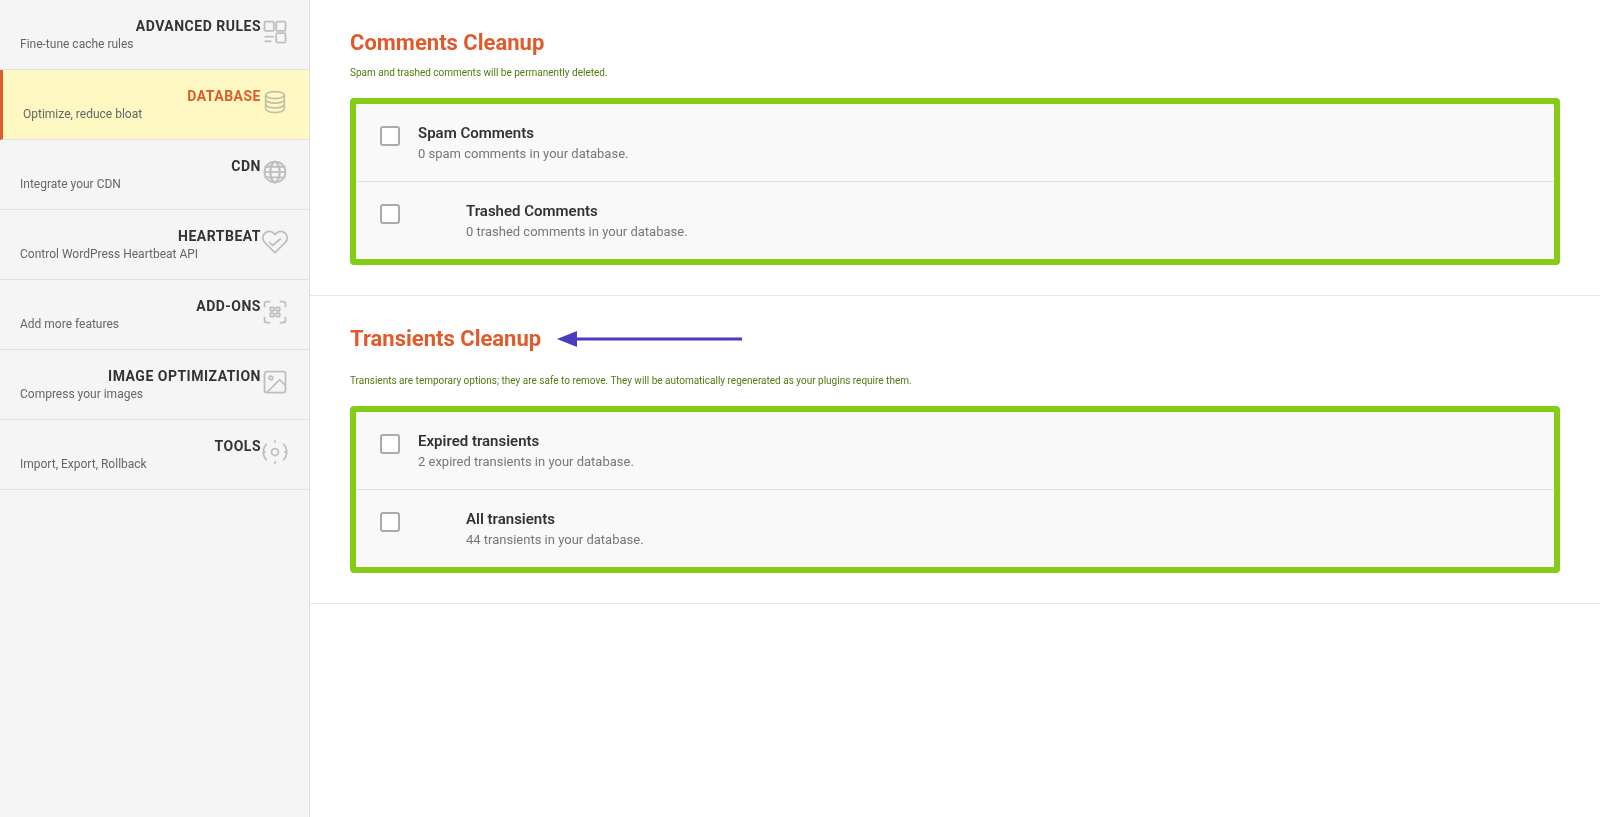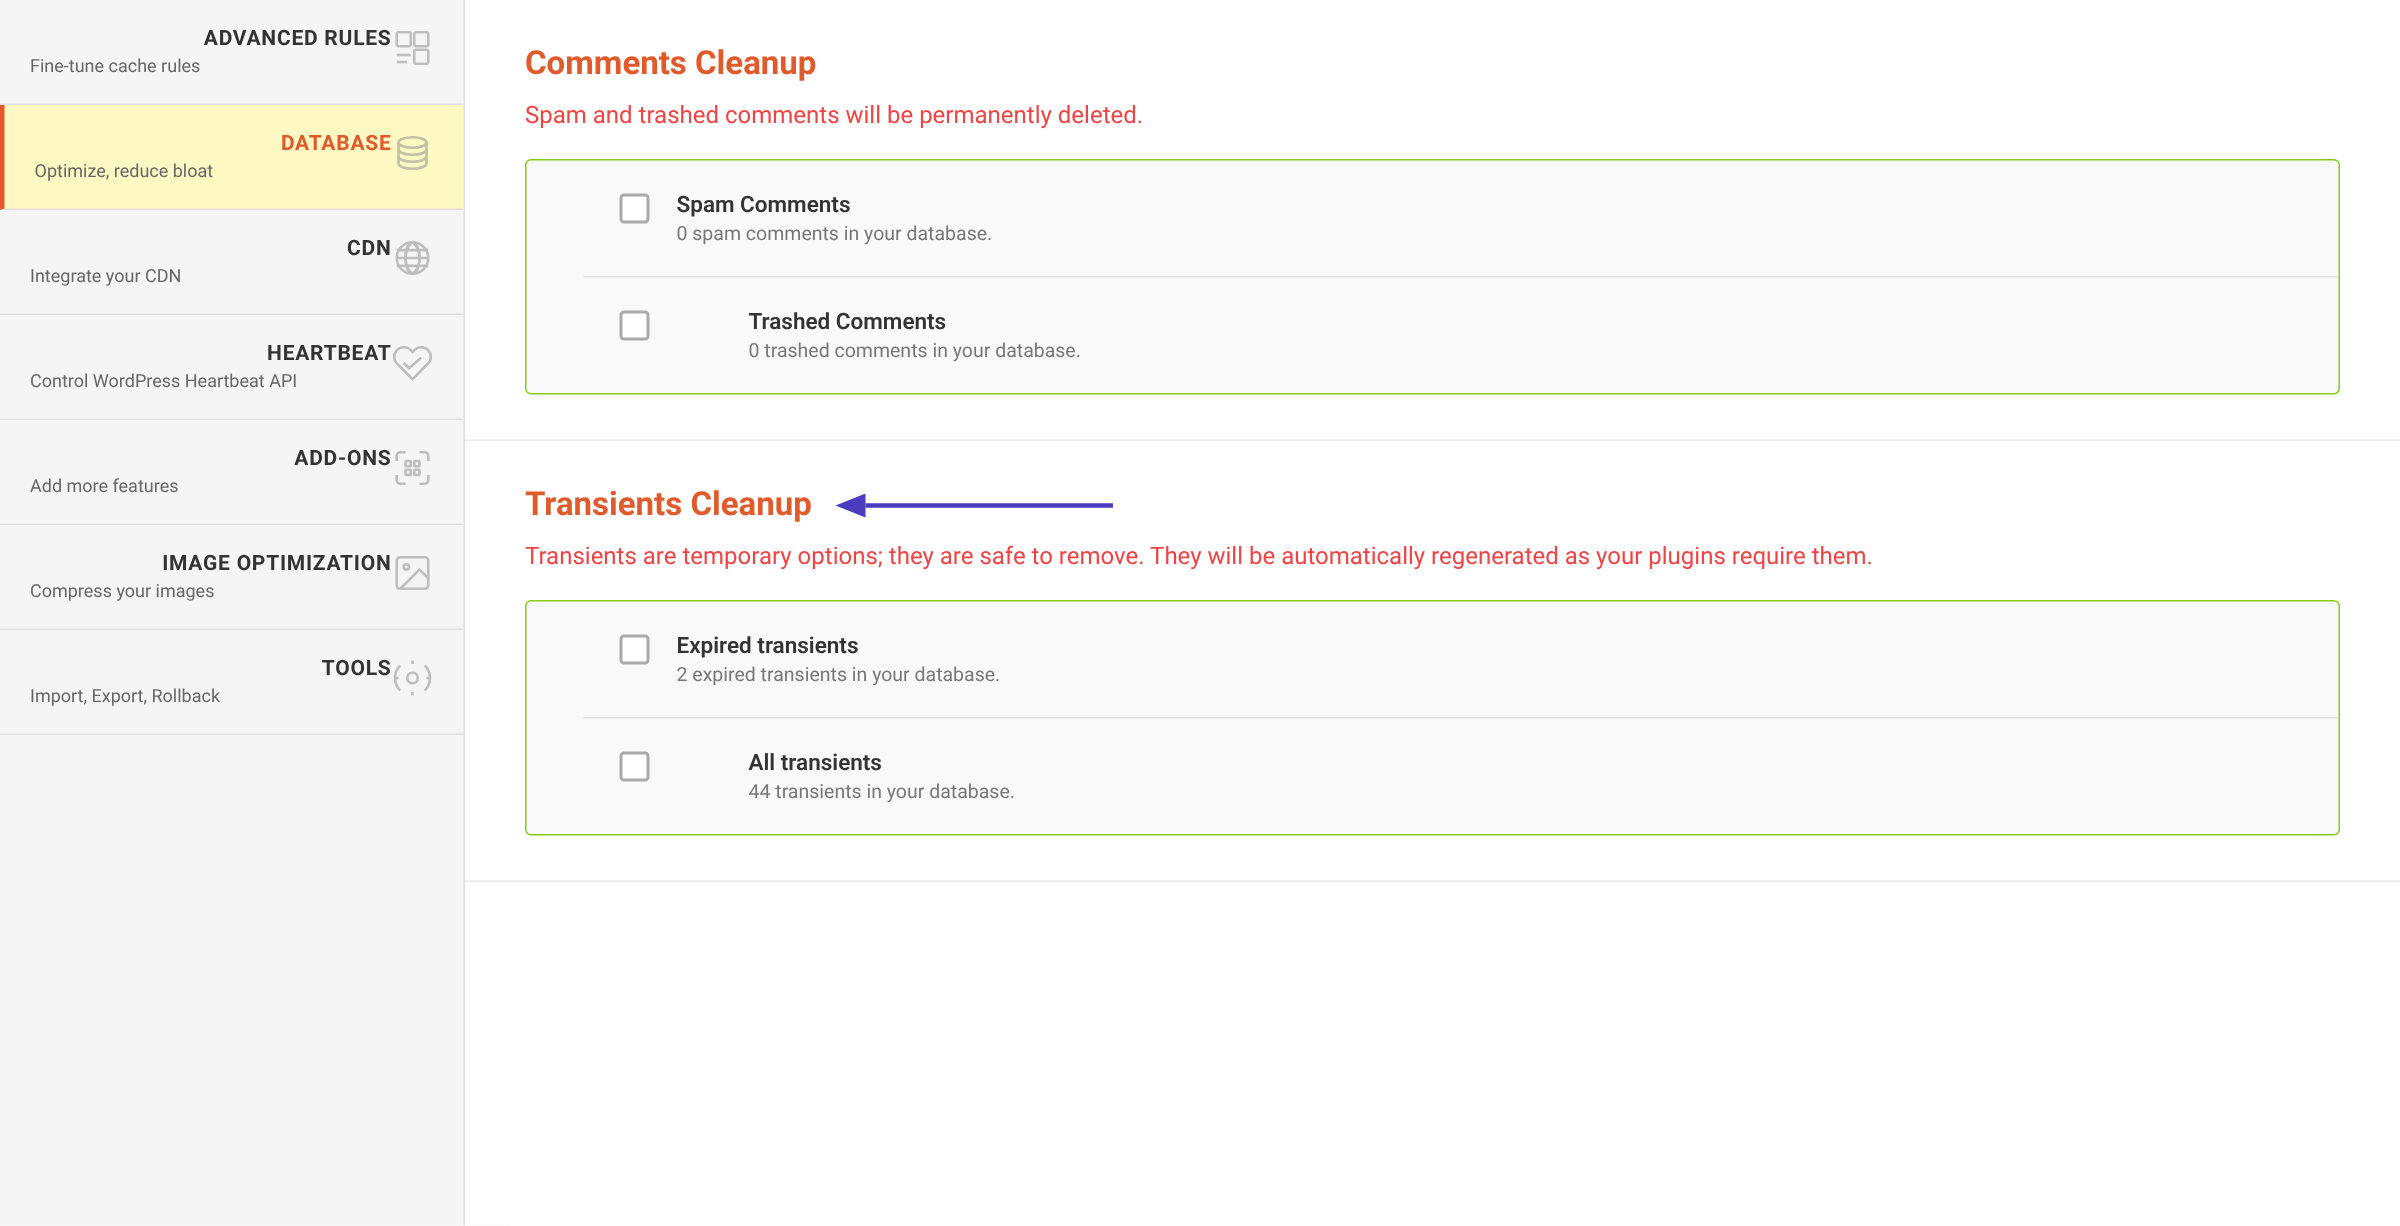--- a/index.html
+++ b/index.html
@@ -67,30 +67,29 @@
     }
 
     .section-title {
       font-size: 22px;
       font-weight: 700;
       color: #e05a2b;
       margin-bottom: 12px;
     }
 
     .section-description {
-      font-size: 16px;
-      color: #ef4444;
+      font-size: 10px;
+      color: #4d7c0f;
       margin-bottom: 20px;
     }
 
     .options-box {
-      border: 1px solid #84cc16;
+      border: 6px solid #84cc16;
       border-radius: 4px;
       background: #f9f9f9;
-      padding-left: 38px;
     }
 
     .option-row {
       display: flex;
       align-items: flex-start;
       padding: 20px 24px;
       border-bottom: 1px solid #e0e0e0;
     }
     .option-row:last-child {
       border-bottom: none;
@@ -124,21 +123,21 @@
     .arrow-container {
       display: inline-flex;
       align-items: center;
       margin-left: 16px;
       vertical-align: middle;
     }
 
     .transients-title-row {
       display: flex;
       align-items: center;
-      margin-bottom: 12px;
+      margin-bottom: 24px;
       text-align: center;
     }
 
     .sidebar-icon {
       font-size: 20px;
       color: #999;
     }
 
     
     .svg-icon {

